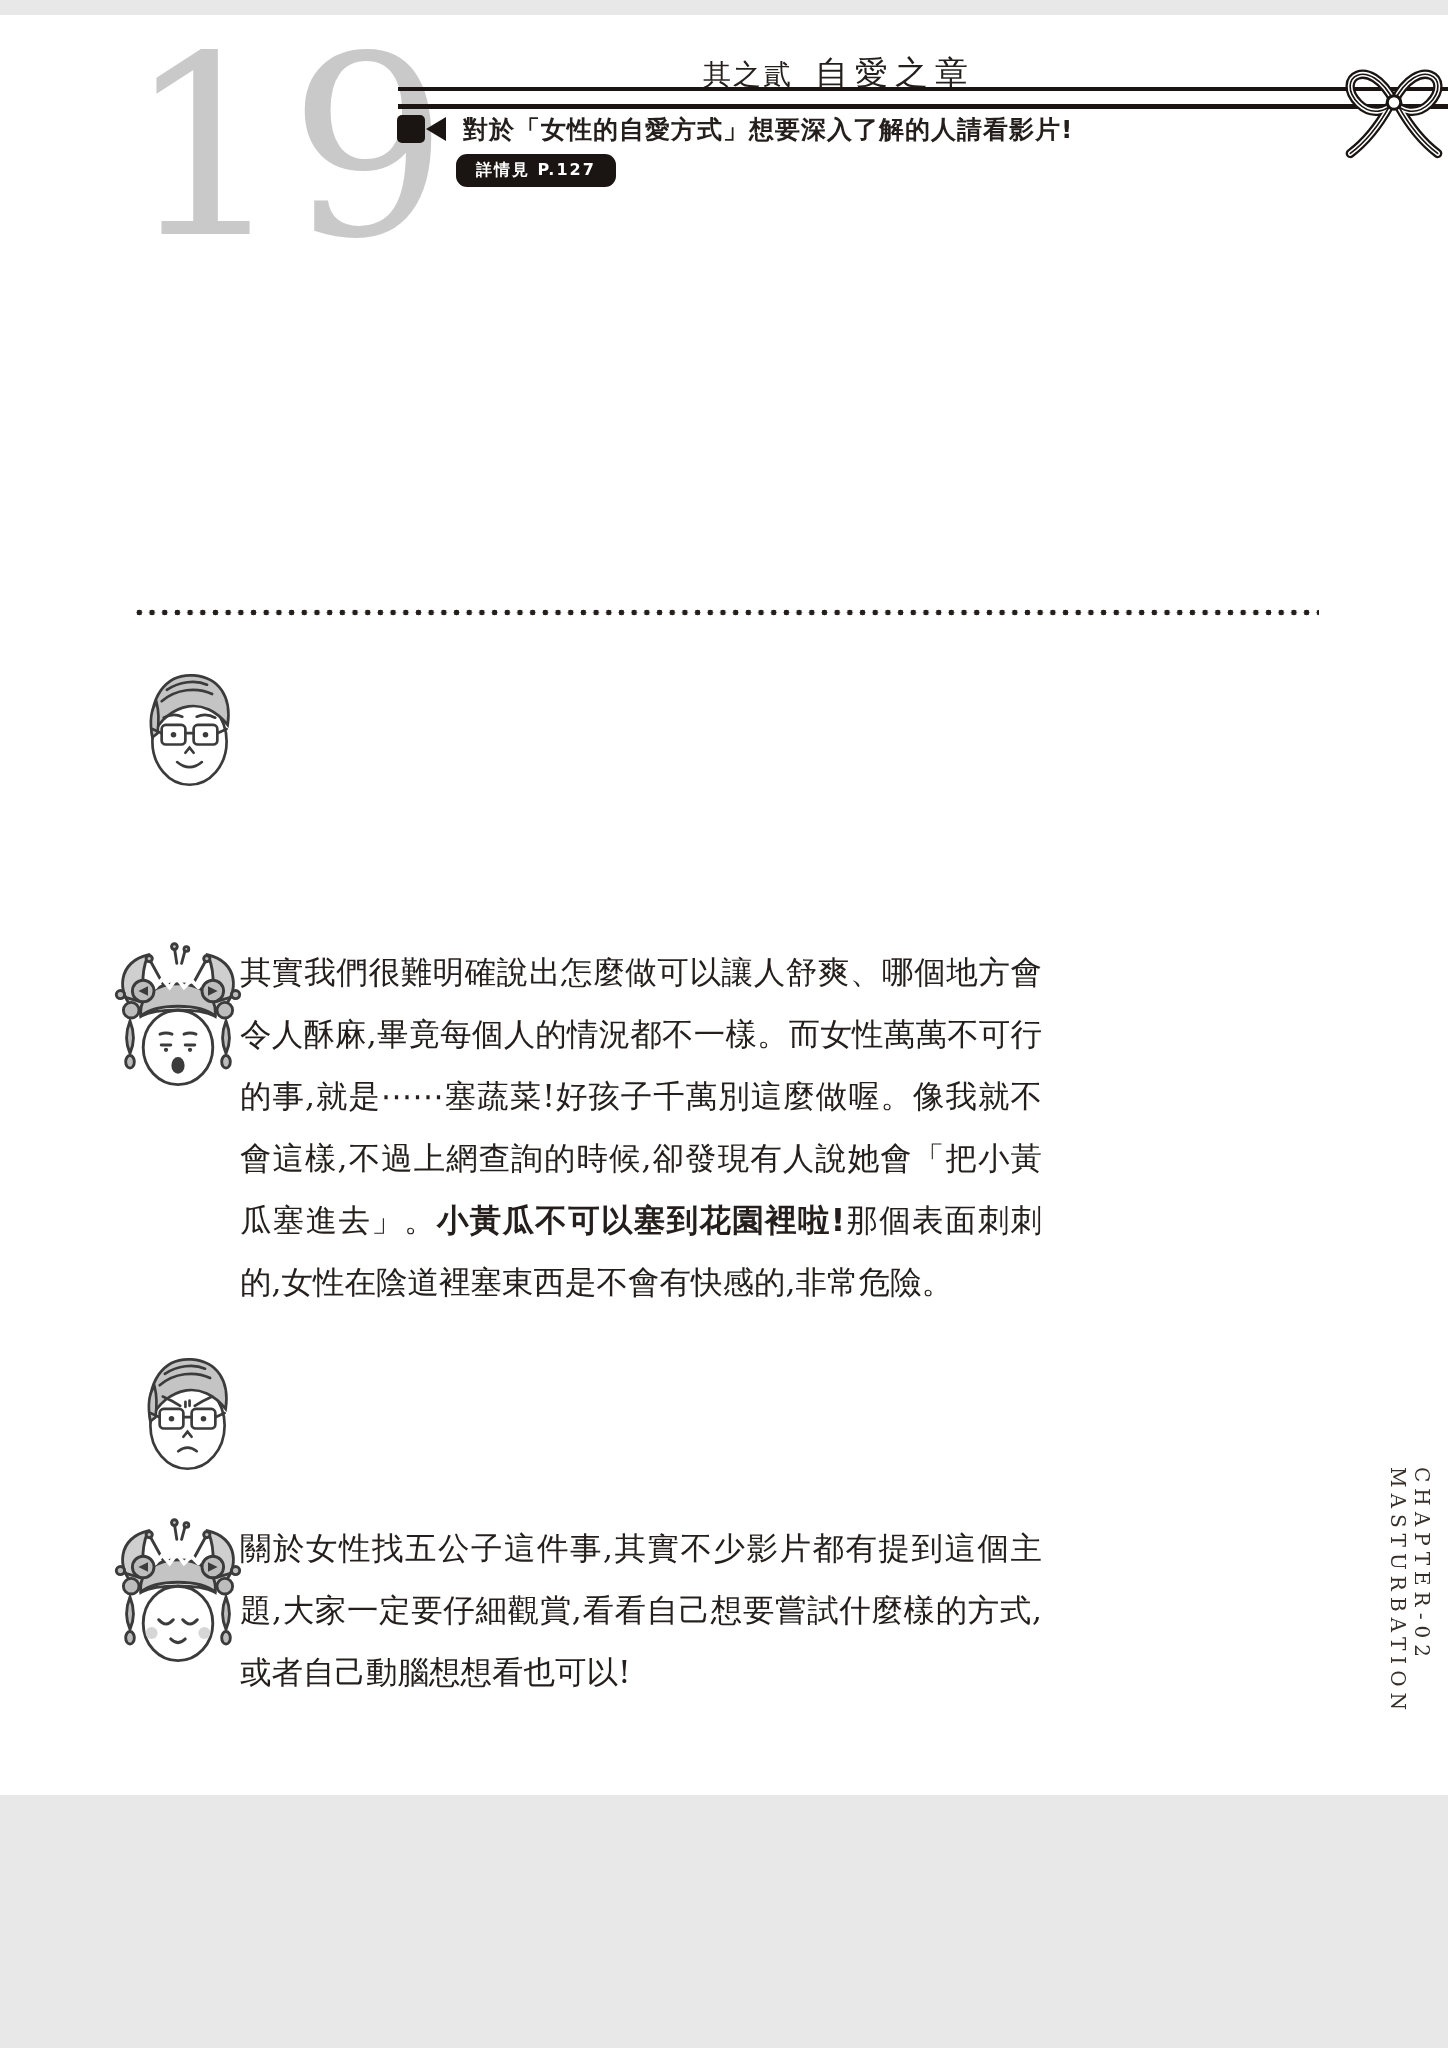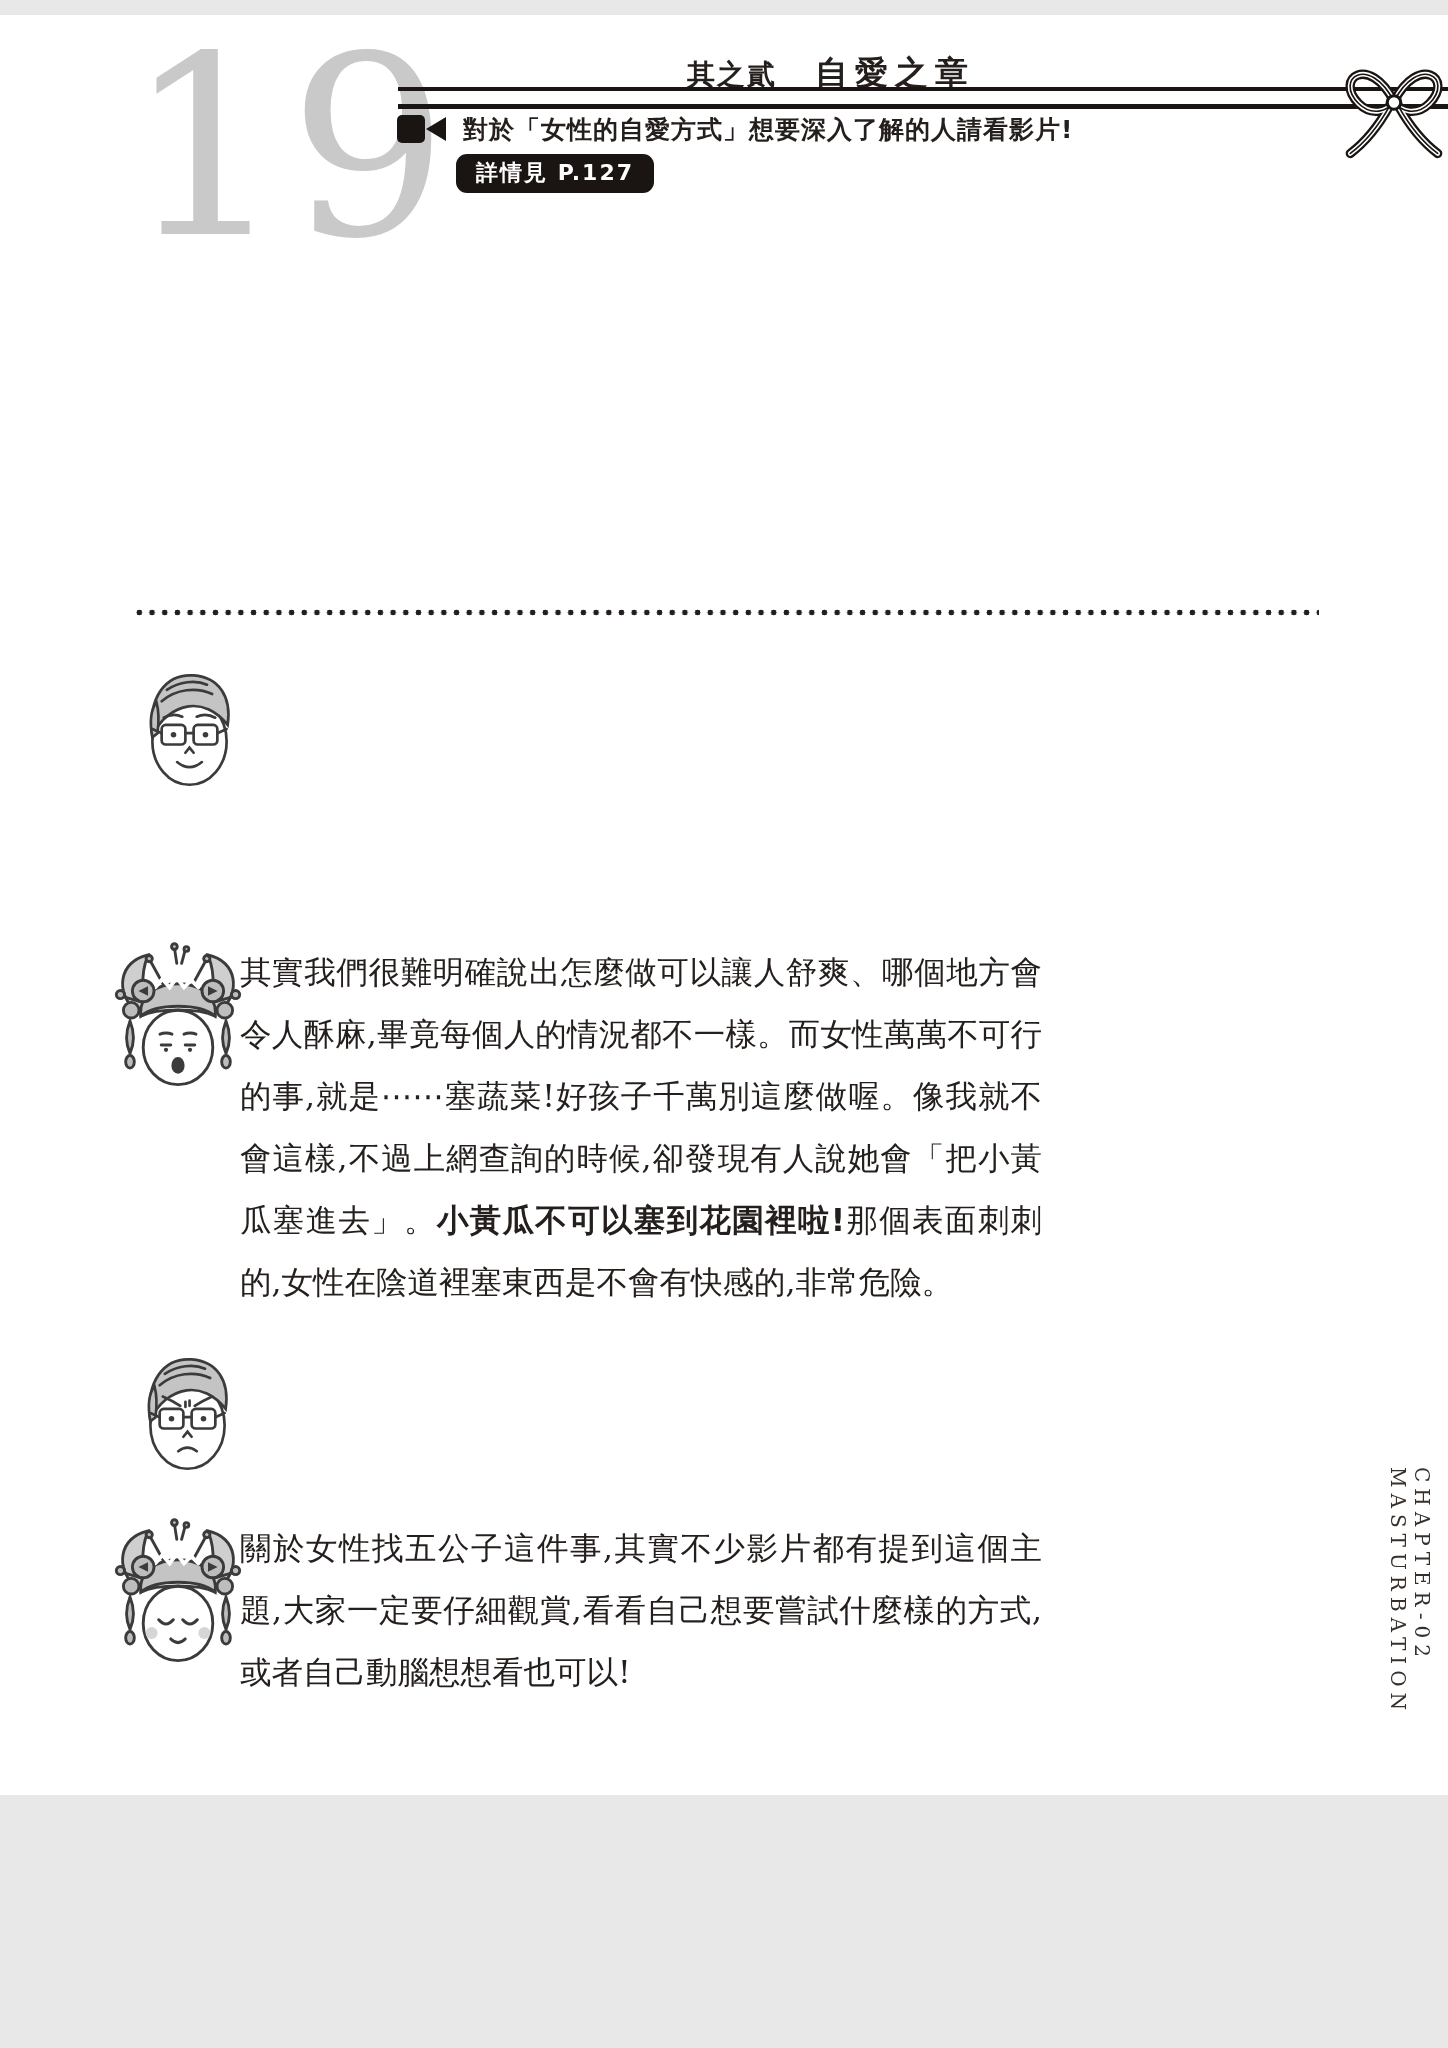--- a/index.html
+++ b/index.html
@@ -4,35 +4,35 @@
 <style>
   html,body{margin:0;padding:0;background:#e8e8e8;}
   .page{position:relative;width:1448px;height:1780px;background:#ffffff;margin:15px auto;
         font-family:"DejaVu Serif","Liberation Serif",serif;color:#241f1c;overflow:hidden;}
 
   
   .big-num{position:absolute;left:126px;top:14px;font-size:250px;line-height:.95;
            color:#c9c9c9;letter-spacing:4px;font-family:"DejaVu Serif",serif;}
 
   
-  .chapter-head{position:absolute;top:36px;right:473px;display:flex;align-items:baseline;gap:38px;
-                font-family:"DejaVu Sans","Liberation Sans",sans-serif;font-weight:700;}
+  .chapter-head{position:absolute;top:36px;right:473px;display:flex;align-items:baseline;gap:22px;
+                font-family:"DejaVu Sans","Liberation Sans",sans-serif;font-weight:400;}
   .part-label{font-size:28px;letter-spacing:2px;}
   .chapter-title{font-size:33px;letter-spacing:7px;}
   .top-rule{position:absolute;left:398px;right:0;top:72px;height:13px;
             border-top:4px solid #1a1512;border-bottom:5px solid #1a1512;}
   .bow{position:absolute;right:2px;top:28px;}
 
   
   .video-row{position:absolute;left:396px;top:97px;display:flex;align-items:center;gap:15px;}
   .video-text{font-family:"DejaVu Sans","Liberation Sans",sans-serif;font-weight:700;
               font-size:25px;letter-spacing:1px;text-align:right;}
   .ref-badge{position:absolute;left:456px;top:139px;background:#1a1512;color:#fff;
              font-family:"DejaVu Sans","Liberation Sans",sans-serif;font-weight:700;
-             font-size:22px;line-height:1;padding:8px 20px 9px;border-radius:11px;letter-spacing:2px;}
+             font-size:16px;line-height:1;padding:8px 20px 9px;border-radius:11px;letter-spacing:2px;}
 
   
   .page-title{position:absolute;left:130px;top:302px;font-size:56px;letter-spacing:3px;
               font-weight:500;color:#241f1c;}
 
   
   .dotted-rule{position:absolute;left:133px;top:593px;width:1186px;height:9px;
                background-image:radial-gradient(circle,#241f1c 2.7px,transparent 3.1px);
                background-size:12.7px 9px;background-repeat:repeat-x;background-position:left center;}
 

